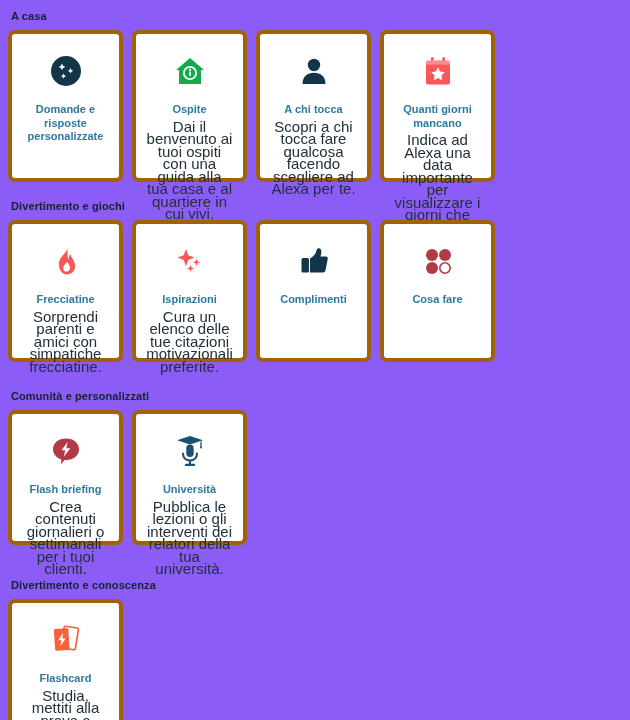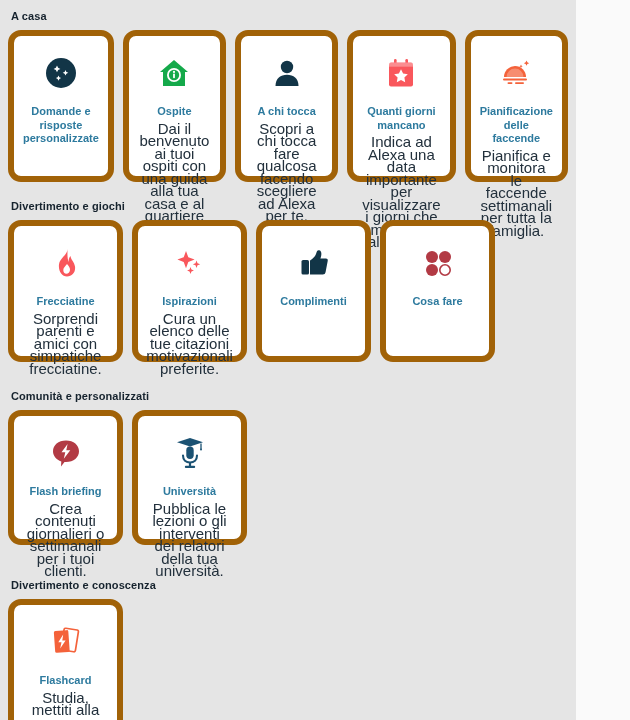--- a/index.html
+++ b/index.html
@@ -6,24 +6,24 @@
 
   html, body {
     width: 630px;
     height: 720px;
     background: #fafafa;
     font-family: "Liberation Sans", sans-serif;
     overflow: hidden;
   }
 
   .page {
-    width: 576px;
+    width: 630px;
     height: 720px;
     padding: 10px 8px 0 8px;
-    background: #e5e5e5;
+    background: #8b5cf6;
   }
 
   .section { margin-bottom: 0; }
 
   .section-title {
     font-size: 11px;
     font-weight: bold;
     color: #16232e;
     letter-spacing: 0.1px;
     margin: 0 0 8px 3px;
@@ -35,22 +35,22 @@
 
   .card-row {
     display: flex;
     flex-wrap: nowrap;
     gap: 9px;
   }
 
   .card {
     width: 115px;
     background: #ffffff;
-    border: 6px solid #a16207;
-    border-radius: 13px;
+    border: 4px solid #a16207;
+    border-radius: 7px;
     padding: 16px 9px 14px 9px;
     display: flex;
     flex-direction: column;
     align-items: center;
     cursor: pointer;
   }
 
   .card.h-1 { height: 152px; }
   .card.h-2 { height: 142px; }
   .card.h-3 { height: 135px; }
@@ -135,35 +135,20 @@
             <rect x="20.4" y="2" width="2.6" height="6" rx="1.2" fill="#f9575c"></rect>
             <rect x="4" y="5.5" width="24" height="24" rx="2" fill="#f9575c"></rect>
             <rect x="4" y="5.5" width="24" height="4.2" fill="#ffffff" opacity="0.32"></rect>
             <path d="M16 12.2 l2.1 4.3 4.7 0.7 -3.4 3.3 0.8 4.7 -4.2 -2.2 -4.2 2.2 0.8 -4.7 -3.4 -3.3 4.7 -0.7z" fill="#ffffff"></path>
           </svg>
         </div>
         <div class="card-title">Quanti giorni mancano</div>
         <div class="card-desc">Indica ad Alexa una data importante per visualizzare i giorni che mancano all'evento.</div>
       </div>
 
-      <div class="card h-1">
-        <div class="card-icon">
-          <svg width="34" height="34" viewBox="0 0 34 34">
-            <path d="M5 21 A11 11 0 0 1 27 21 Z" fill="#f4623a"></path>
-            <path d="M7.6 21 A8.4 8.4 0 0 1 24.4 21 Z" fill="#ffffff" opacity="0.28"></path>
-            <rect x="4" y="22.4" width="24" height="2.1" rx="1" fill="#f4623a"></rect>
-            <rect x="8.5" y="26.2" width="5" height="1.8" rx="0.9" fill="#f4623a"></rect>
-            <rect x="16" y="26.2" width="9" height="1.8" rx="0.9" fill="#f4623a"></rect>
-            <path d="M27.5 4.5 l0.85 1.8 1.8 0.85 -1.8 0.85 -0.85 1.8 -0.85 -1.8 -1.8 -0.85 1.8 -0.85z" fill="#f4623a"></path>
-            <path d="M22 8.5 l0.55 1.15 1.15 0.55 -1.15 0.55 -0.55 1.15 -0.55 -1.15 -1.15 -0.55 1.15 -0.55z" fill="#f4623a"></path>
-          </svg>
-        </div>
-        <div class="card-title">Pianificazione delle faccende</div>
-        <div class="card-desc">Pianifica e monitora le faccende settimanali per tutta la famiglia.</div>
-      </div>
 
     </div>
   </div>
 
   <div class="section-spacer-sm"></div>
 
   <div class="section">
     <div class="section-title">Divertimento e giochi</div>
     <div class="card-row">
 

